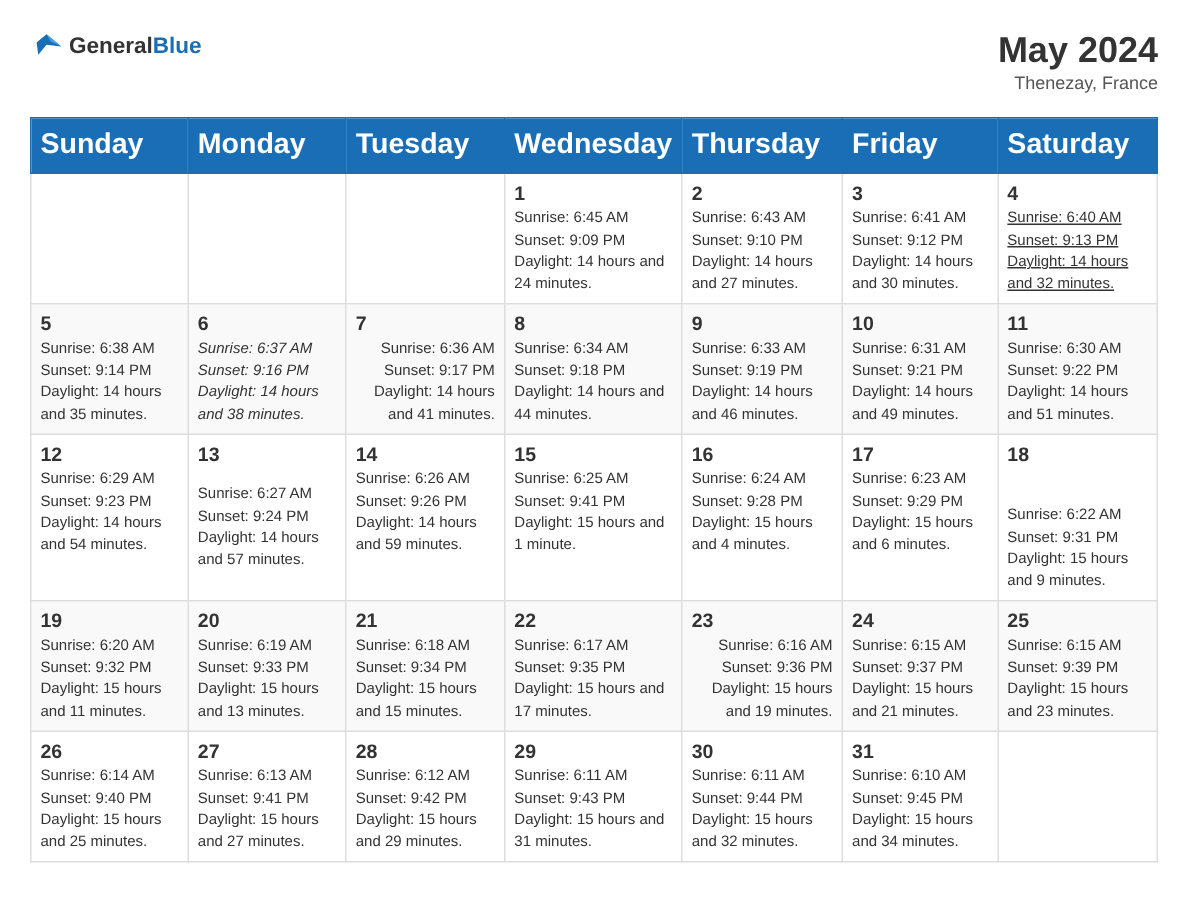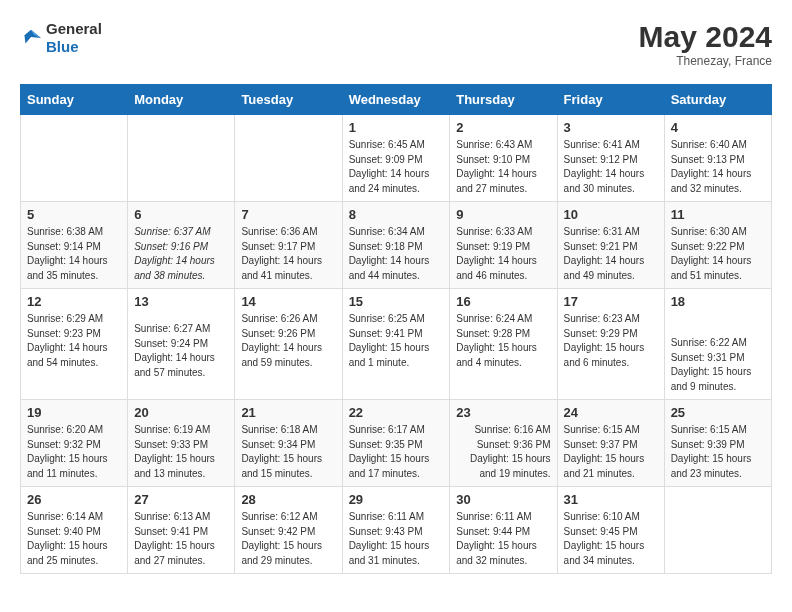--- a/index.html
+++ b/index.html
@@ -16,52 +16,52 @@
       align-items: flex-start;
       margin-bottom: 16px;
     }
     .logo {
       display: flex;
       align-items: center;
       gap: 4px;
     }
     .logo-text {
       display: flex;
-      flex-direction: column;
+      flex-direction: row;
       font-size: 15px;
       font-weight: bold;
       line-height: 1.2;
     }
     .logo-general { color: #333; }
     .logo-blue { color: #1a6eb5; }
     .logo-bird {
       width: 22px;
       height: 22px;
     }
     .title-block {
       text-align: right;
     }
     .title-month {
-      font-size: 30px;
+      font-size: 24px;
       font-weight: bold;
       color: #333;
     }
     .title-location {
       font-size: 12px;
       color: #555;
     }
     .calendar {
       width: 100%;
       border-collapse: collapse;
       border: 1px solid #ccc;
     }
     .calendar th {
       background: #1a6eb5;
       color: #fff;
-      font-size: 13px;
+      font-size: 19px;
       font-weight: bold;
       padding: 7px 6px;
       text-align: left;
       border: 1px solid #1a6eb5;
     }
     .calendar td {
       vertical-align: top;
       padding: 5px 6px;
       border: 1px solid #ddd;
       width: 108px;
@@ -138,41 +138,41 @@
 Daylight: 14 hours and 27 minutes.</div>
         </td>
         <td>
           <span class="day-num">3</span>
           <div class="day-info" style="white-space: pre-line;">Sunrise: 6:41 AM
 Sunset: 9:12 PM
 Daylight: 14 hours and 30 minutes.</div>
         </td>
         <td>
           <span class="day-num">4</span>
-          <div class="day-info" style="white-space: pre-line;">Sunrise: 6:40 AM
+          <div class="day-info" style="white-space: pre-line; text-decoration: underline;">Sunrise: 6:40 AM
 Sunset: 9:13 PM
 Daylight: 14 hours and 32 minutes.</div>
         </td>
       </tr>
       <tr>
         <td>
           <span class="day-num">5</span>
           <div class="day-info" style="white-space: pre-line;">Sunrise: 6:38 AM
 Sunset: 9:14 PM
 Daylight: 14 hours and 35 minutes.</div>
         </td>
         <td>
           <span class="day-num">6</span>
           <div class="day-info" style="white-space: pre-line; font-style: italic;">Sunrise: 6:37 AM
 Sunset: 9:16 PM
 Daylight: 14 hours and 38 minutes.</div>
         </td>
         <td>
           <span class="day-num">7</span>
-          <div class="day-info" style="white-space: pre-line;">Sunrise: 6:36 AM
+          <div class="day-info" style="white-space: pre-line; text-align: right;">Sunrise: 6:36 AM
 Sunset: 9:17 PM
 Daylight: 14 hours and 41 minutes.</div>
         </td>
         <td>
           <span class="day-num">8</span>
           <div class="day-info" style="white-space: pre-line;">Sunrise: 6:34 AM
 Sunset: 9:18 PM
 Daylight: 14 hours and 44 minutes.</div>
         </td>
         <td>

